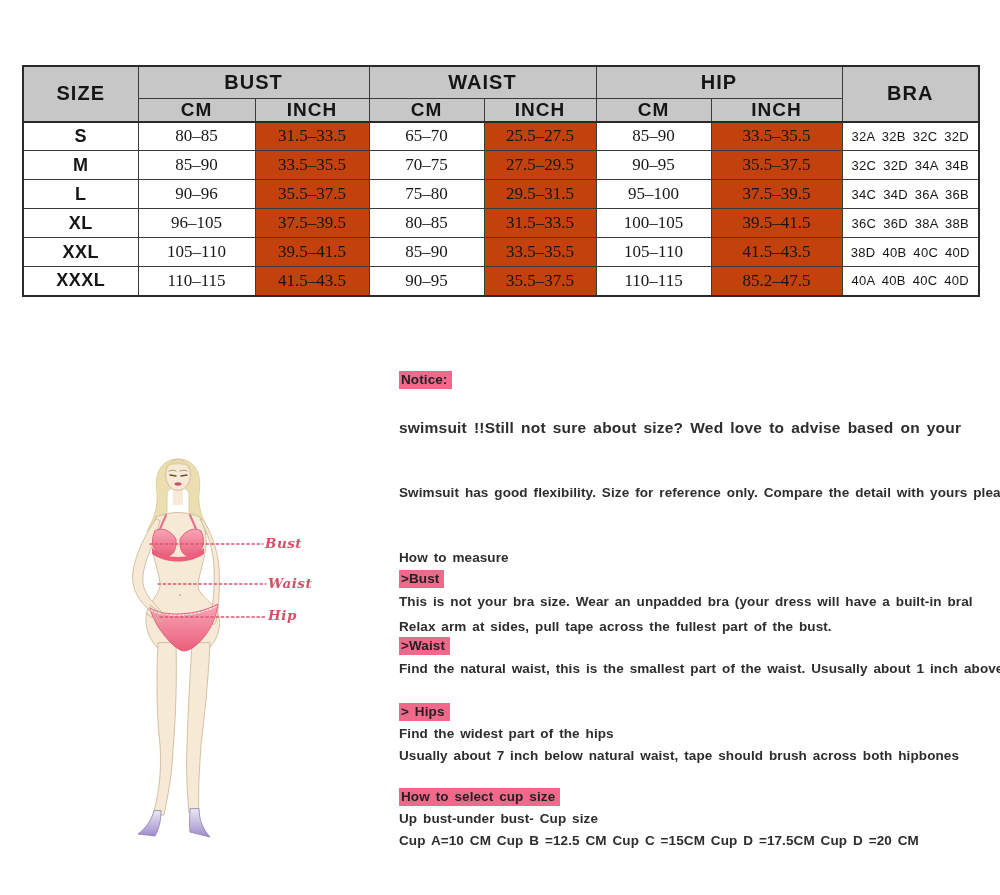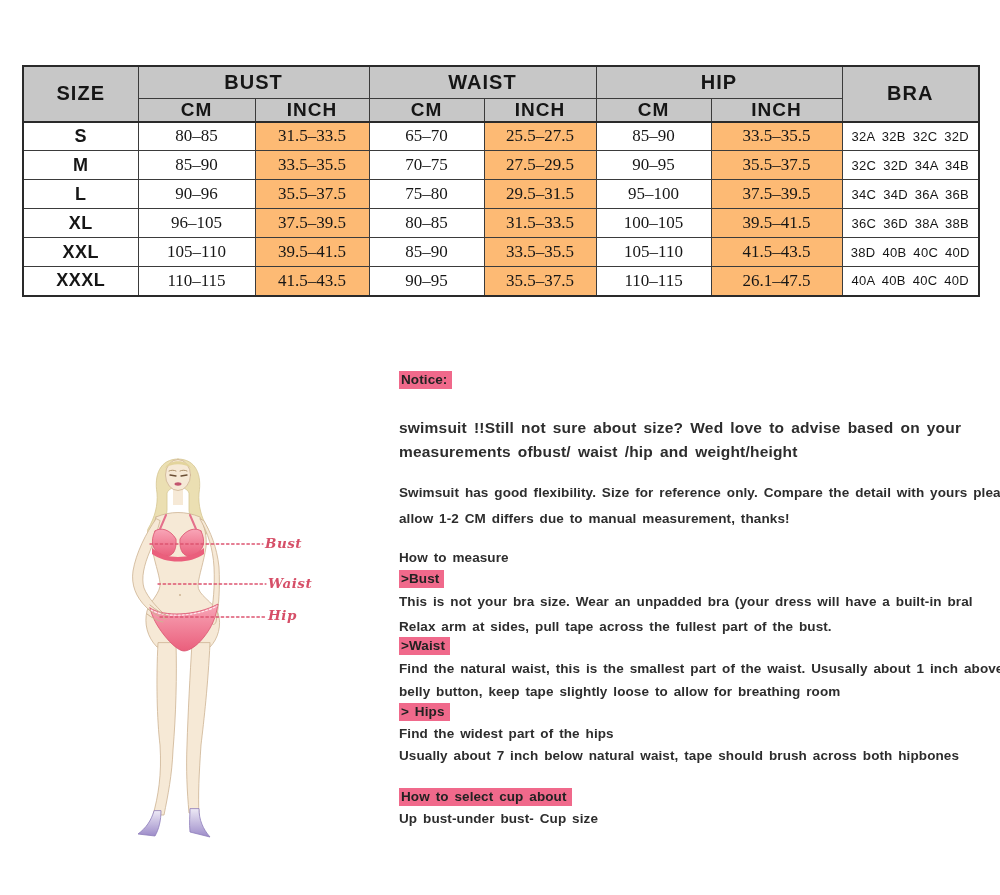--- a/index.html
+++ b/index.html
@@ -22,21 +22,21 @@
     background:#c7c7c7;font-size:20px;font-weight:600;letter-spacing:1px;color:#161616;
   }
   .size-chart thead tr.main{height:32px;}
   .size-chart thead tr.sub{height:22px;}
   .size-chart thead tr.sub th{font-size:19px;}
   .size-chart thead tr.sub th,
   .size-chart thead th[rowspan]{border-bottom:2px solid #2a2a2a;}
   .size-chart tbody tr{height:29px;}
   .size-chart tbody td{font-family:"Liberation Serif",serif;font-size:17px;color:#161616;}
   .size-chart td.c-size{font-family:"Liberation Sans",sans-serif;font-size:18px;font-weight:600;letter-spacing:.5px;}
-  .size-chart td.c-inch{background:#fdba74;margin-left:23px;}
+  .size-chart td.c-inch{background:#c2410c;margin-left:23px;}
   .size-chart td.c-bra{font-family:"Liberation Sans",sans-serif;font-size:13px;font-weight:500;word-spacing:3px;letter-spacing:.3px;text-align:center;}
 
   
   .notes{position:absolute;left:399px;top:0;width:595px;height:895px;}
   .nl{position:absolute;left:0;white-space:nowrap;font-weight:700;color:#2d2d2d;}
   .lg{font-size:15.5px;word-spacing:2.5px;letter-spacing:.2px;}
   .md{font-size:13.5px;word-spacing:2px;letter-spacing:.1px;}
   .hl{background:#f0698b;color:#222;padding:1px 5px 2px 2px;}
 
   
@@ -133,21 +133,21 @@
         <td class="c-inch">41.5–43.5</td>
         <td class="c-bra">38D 40B 40C 40D</td>
       </tr>
       <tr>
         <td class="c-size">XXXL</td>
         <td>110–115</td>
         <td class="c-inch">41.5–43.5</td>
         <td>90–95</td>
         <td class="c-inch">35.5–37.5</td>
         <td>110–115</td>
-        <td class="c-inch">26.1–47.5</td>
+        <td class="c-inch">85.2–47.5</td>
         <td class="c-bra">40A 40B 40C 40D</td>
       </tr>
     </tbody>
   </table>
 
   <svg class="fig-svg" width="230" height="418" viewBox="0 0 230 418" aria-hidden="true">
     <defs>
       <linearGradient id="pinkGrad" x1="0" y1="0" x2="0" y2="1">
         <stop offset="0" stop-color="#f8a6b7"></stop>
         <stop offset="1" stop-color="#ea5f7c"></stop>
@@ -196,36 +196,34 @@
       <path d="M60,172 L166,172" stroke="#dd5470" stroke-width="1.3" stroke-dasharray="2.5,2.6" fill="none"></path>
     </g>
   </svg>
   <span class="fig-label fl-bust">Bust</span>
   <span class="fig-label fl-waist">Waist</span>
   <span class="fig-label fl-hip">Hip</span>
 
   <div class="notes">
     <div class="nl md" style="top:372px"><span class="hl">Notice:</span></div>
     <div class="nl lg" style="top:419px">swimsuit !!Still not sure about size? Wed love to advise based on your</div>
-    <div class="nl lg" style="top:443px">measurements ofbust/ waist /hip and weight/height</div>
 
     <div class="nl md" style="top:485px">Swimsuit has good flexibility. Size for reference only. Compare the detail with yours please</div>
-    <div class="nl md" style="top:511px">allow 1-2 CM differs due to manual measurement, thanks!</div>
 
     <div class="nl md" style="top:550px">How to measure</div>
 
     <div class="nl md" style="top:571px"><span class="hl">&gt;Bust</span></div>
     <div class="nl md" style="top:594px">This is not your bra size. Wear an unpadded bra (your dress will have a built-in bral</div>
     <div class="nl md" style="top:619px">Relax arm at sides, pull tape across the fullest part of the bust.</div>
 
     <div class="nl md" style="top:638px"><span class="hl">&gt;Waist</span></div>
     <div class="nl md" style="top:661px">Find the natural waist, this is the smallest part of the waist. Ususally about 1 inch above</div>
-    <div class="nl md" style="top:684px">belly button, keep tape slightly loose to allow for breathing room</div>
 
     <div class="nl md" style="top:704px"><span class="hl">&gt; Hips</span></div>
     <div class="nl md" style="top:726px">Find the widest part of the hips</div>
     <div class="nl md" style="top:748px">Usually about 7 inch below natural waist, tape should brush across both hipbones</div>
 
-    <div class="nl md" style="top:789px"><span class="hl">How to select cup about</span></div>
+    <div class="nl md" style="top:789px"><span class="hl">How to select cup size</span></div>
     <div class="nl md" style="top:811px">Up bust-under bust- Cup size</div>
+    <div class="nl md" style="top:833px">Cup A=10 CM Cup B =12.5 CM Cup C =15CM Cup D =17.5CM Cup D =20 CM</div>
   </div>
 
 </div>
 
 </body></html>

